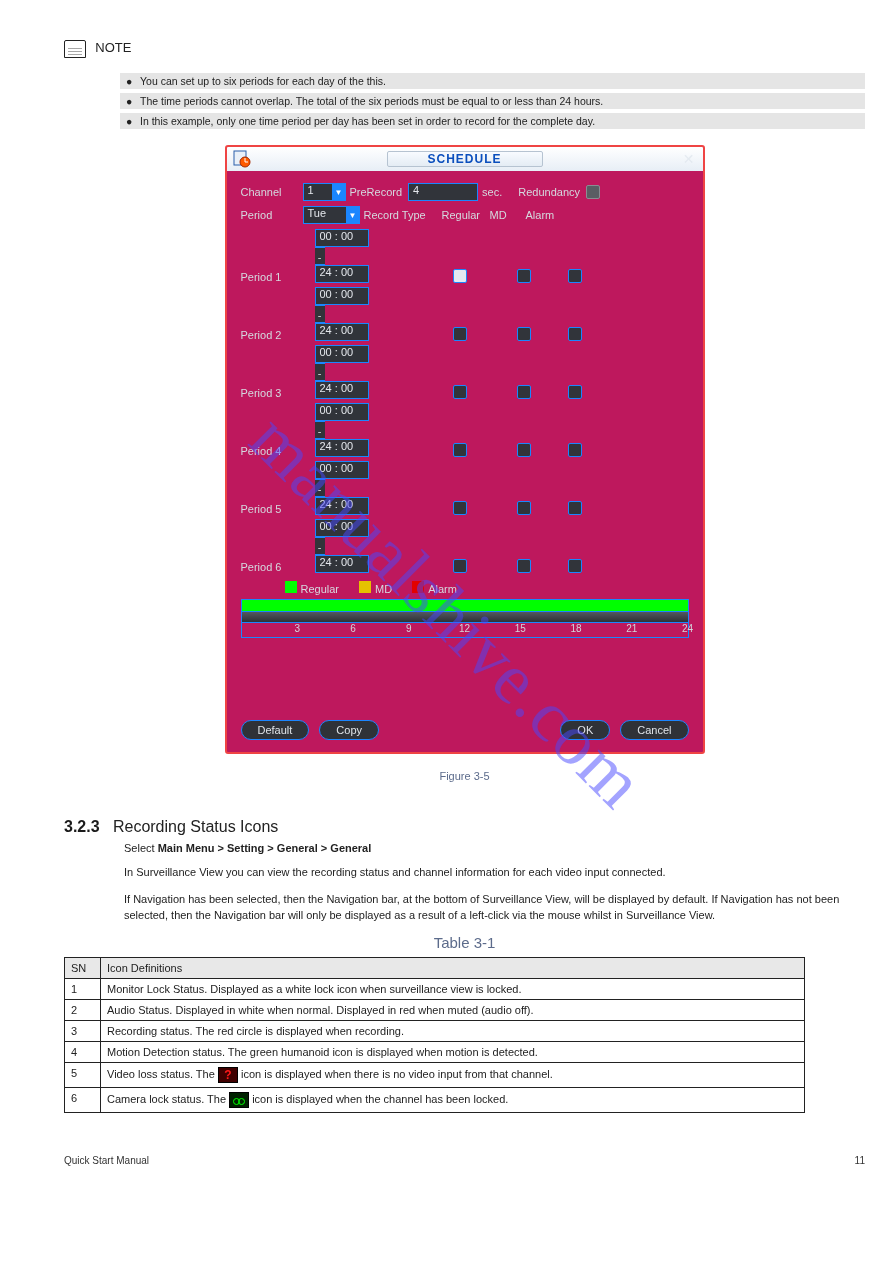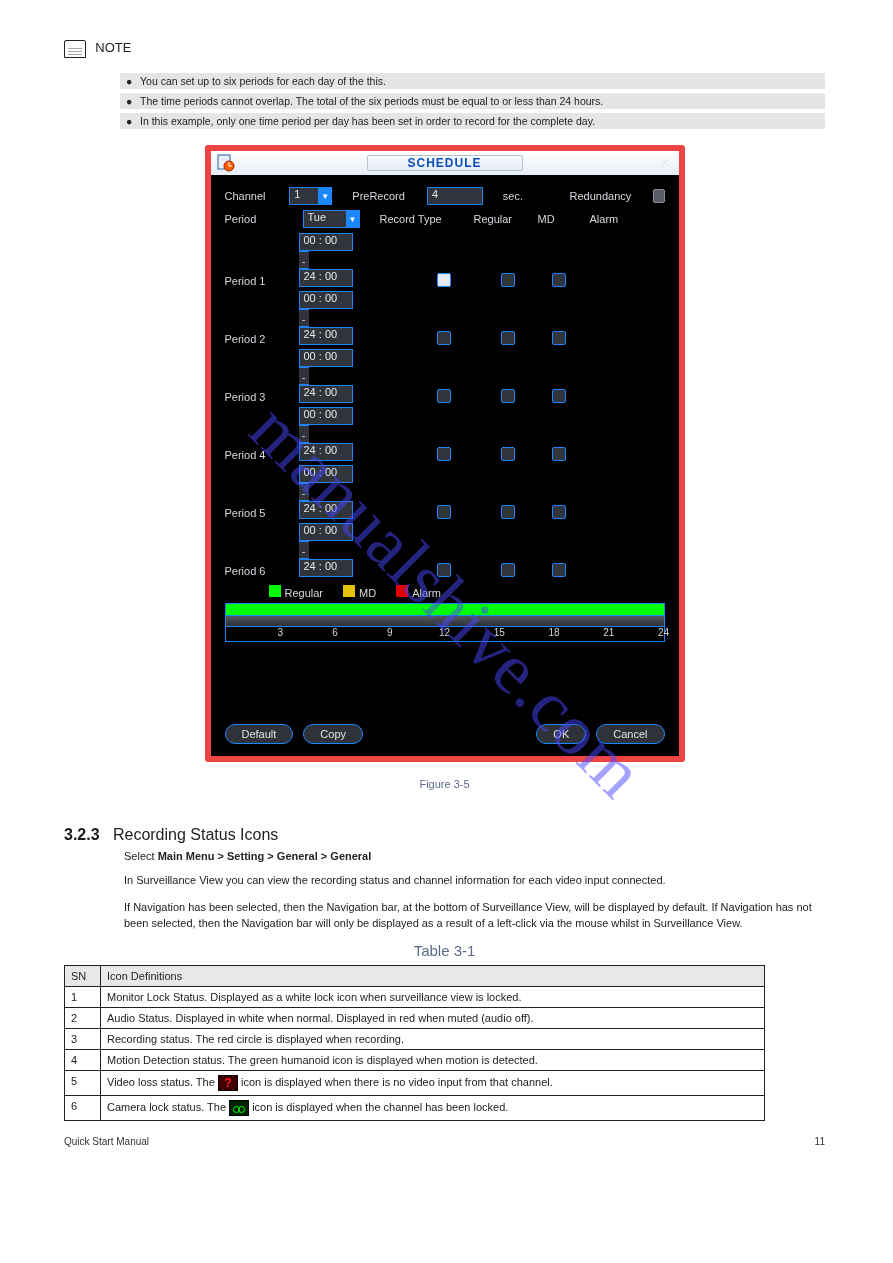--- a/index.html
+++ b/index.html
@@ -1,31 +1,31 @@
 <!DOCTYPE html>
 <html><head>
 <meta charset="utf-8">
 <style>
 * { margin: 0; padding: 0; box-sizing: border-box; }
 body { font-family: Arial, sans-serif; font-size: 12px; color: #222; background: #fff; width: 893px; position: relative; }
-.page { padding: 40px 68px 40px 64px; }
+.page { padding: 40px 28px 40px 64px; }
 .note-icon { width: 22px; height: 18px; border: 1.5px solid #222; border-radius: 2px 2px 0 0; position: relative; display: inline-block; margin-bottom: 4px; }
 .note-icon::after { content: ""; position: absolute; left: 3px; right: 3px; bottom: 0; top: 5px; background: repeating-linear-gradient(to bottom, transparent 0, transparent 2px, #222 2px, #222 3px); opacity: 0.4; }
 .note-label { font-size: 13px; margin-left: 6px; vertical-align: top; display: inline-block; }
 .bullets { margin: 8px 0 14px 56px; }
 .bullet-row { background: #e5e5e5; padding: 2px 6px; margin: 4px 0; font-size: 10.5px; display: flex; }
 .bullet-row .dot { width: 14px; flex-shrink: 0; }
 
-.dlg-wrap { width: 480px; margin: 16px auto; background: #000000; border: 6px solid #ef4444; border-radius: 3px; overflow: hidden; position: relative; }
+.dlg-wrap { width: 480px; margin: 16px auto; background: #be185d; border: 2px solid #ef4444; border-radius: 3px; overflow: hidden; position: relative; }
 .dlg-tb { height: 24px; background: linear-gradient(#fff,#e7eef6); position: relative; }
 .dlg-tb-icon { position: absolute; left: 6px; top: 3px; width: 18px; height: 18px; display: flex; align-items: center; justify-content: center; }
 .dlg-tb-title { position: absolute; left: 50%; transform: translateX(-50%); top: 4px; color: #0b4fbd; font-weight: bold; font-size: 12px; letter-spacing: 1px; background: linear-gradient(#f8fbff,#e4ecf4); padding: 0 40px; border: 1px solid #b6c3d1; border-radius: 2px; }
 .dlg-tb-close { position: absolute; right: 8px; top: 4px; color: #dbe2ea; font-size: 14px; opacity: 0.6; }
 .dlg-body { padding: 12px 14px 4px 14px; color: #d5d9df; font-size: 11px; }
-.r { display: flex; align-items: center; margin-bottom: 5px; gap: 20px; }
+.r { display: flex; align-items: center; margin-bottom: 5px; gap: 4px; }
 .lbl { color: #d5d9df; margin-right: 2px; white-space: nowrap; }
 .sel, .inp { background: #31343a; border: 1px solid #1b86ff; color: #e4e7ec; height: 18px; font-size: 11px; padding: 0 4px; }
 .sel { position: relative; }
 .sel-arrow { background:#1b86ff; color:#fff; display:inline-flex; align-items:center; justify-content:center; width:14px; height:18px; margin-left:-1px; border:1px solid #1b86ff; font-size:8px; }
 .sel-wrap { display:inline-flex; }
 .timebox { width: 120px; display: flex; flex-direction: column; }
 .timebox .inp { width: 54px; text-align: left; }
 .timebox .sep { width: 10px; color:#d5d9df; text-align:center; height:18px; line-height:18px; border-top:1px solid #1b86ff; border-bottom:1px solid #1b86ff; background:#31343a;}
 .cb { width: 14px; height: 14px; border: 1px solid #1b86ff; border-radius: 2px; display:inline-block; background:#31343a; }
 .cb.filled { background:#e4eaf2; }
@@ -60,21 +60,21 @@
 
 table.t1{ border-collapse:collapse; width: calc(100% - 60px); font-size:11px;}
 table.t1 th, table.t1 td{ border:1px solid #222; padding:4px 6px; vertical-align:top;}
 table.t1 th{ background:#e8e8e8; text-align:left; font-weight:normal;}
 .miniico{ width:20px; height:16px; display:inline-block; vertical-align:middle;}
 .ico-q{ background:#400000; border:1px solid #000; position:relative;}
 .ico-q::after{ content:"?"; color:#ff1a1a; font-weight:bold; position:absolute; left:50%; top:50%; transform:translate(-50%,-52%); font-size:12px;}
 .ico-loss{ background:#002200; border:1px solid #000; position:relative;}
 .ico-loss::before{ content:""; position:absolute; left:3px; top:5px; width:5px; height:5px; border:1.5px solid #00ff00; border-radius:50%;}
 .ico-loss::after{ content:""; position:absolute; right:3px; top:5px; width:5px; height:5px; border:1.5px solid #00ff00; border-radius:50%;}
-.pagefoot{ font-size:10px; color:#333; margin-top:15px; display:flex; justify-content:space-between;}
+.pagefoot{ font-size:10px; color:#333; margin-top:42px; display:flex; justify-content:space-between;}
 
 .watermark{ position:absolute; left:50%; top:50%; transform:translate(-50%,-40%) rotate(45deg); font-size:72px; font-family:'Comic Sans MS','Brush Script MT',cursive; color:rgba(72,72,255,0.5); pointer-events:none; white-space:nowrap; letter-spacing:1px;}
 </style>
 </head>
 <body>
 <div class="page">
 
 <div>
   <span class="note-icon"></span>
   <span class="note-label">NOTE</span>

